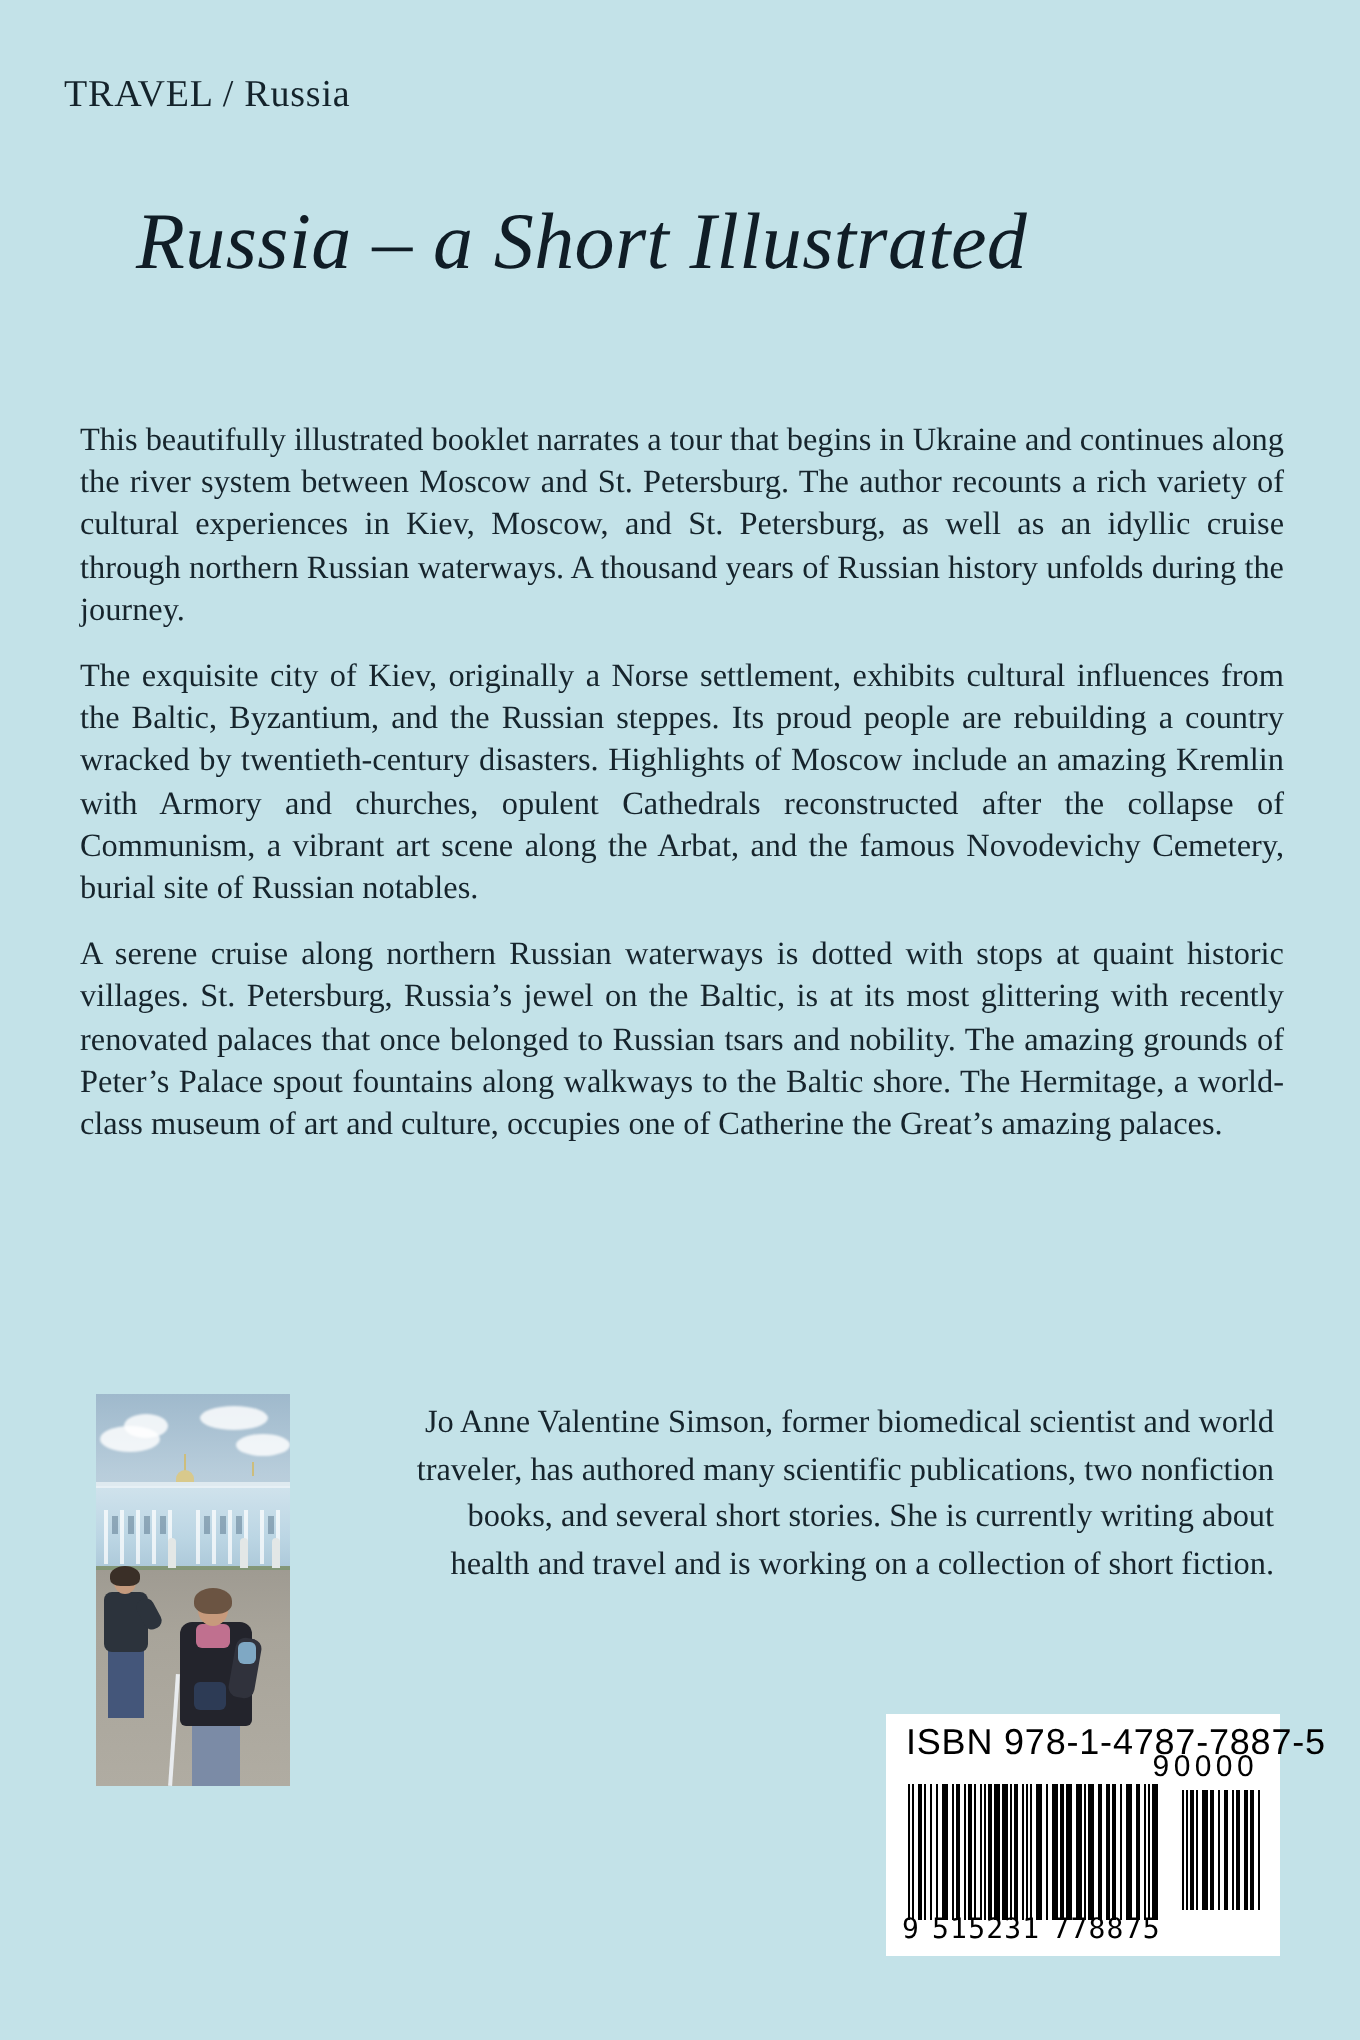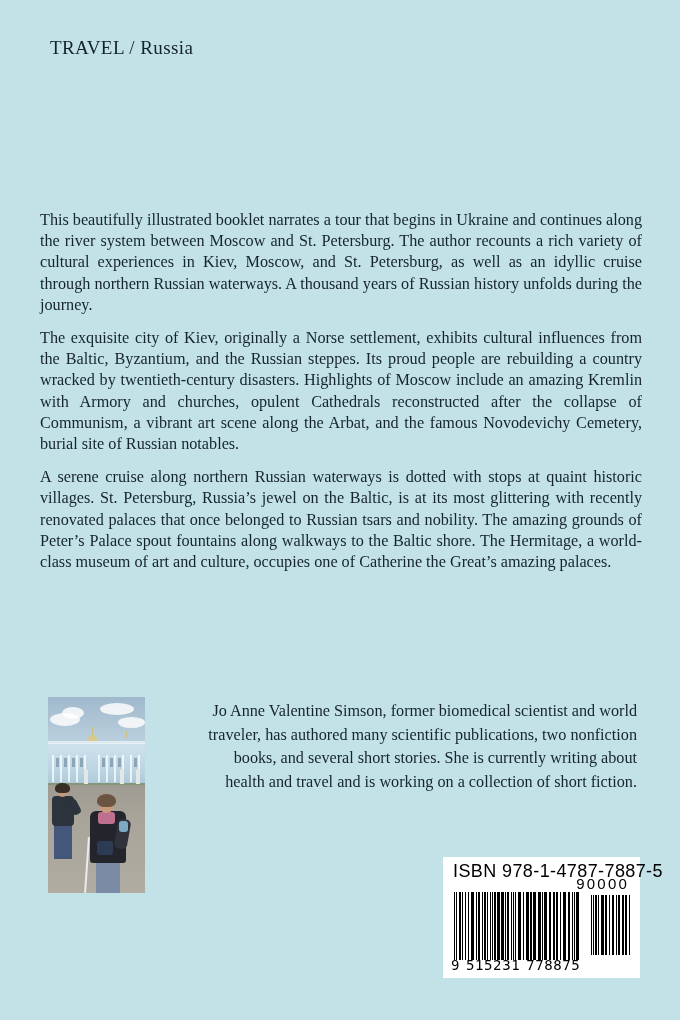--- a/index.html
+++ b/index.html
@@ -17,21 +17,21 @@
   }
   .page {
     position: absolute;
     inset: 0;
     background: #c3e2e8;
   }
 
   
   .category {
     position: absolute;
-    left: 50px;
+    left: 32px;
     top: 37px;
     font-size: 19px;
     letter-spacing: 0.4px;
     color: #14232b;
     text-align: center;
   }
 
   
   .title {
     position: absolute;
@@ -270,20 +270,21 @@
   .bc-ean span.gap { display:inline-block; width:6px; }
 </style>
 </head>
 <body>
 
 <div class="page">
 
   <div class="category">TRAVEL / Russia</div>
 
   <div class="title">
+    <span class="title-line">Russia – a Short Illustrated</span>
   </div>
 
   <div class="blurb">
     <p>This beautifully illustrated booklet narrates a tour that begins in Ukraine and continues along the river system between Moscow and St. Petersburg. The author recounts a rich variety of cultural experiences in Kiev, Moscow, and St. Petersburg, as well as an idyllic cruise through northern Russian waterways. A thousand years of Russian history unfolds during the journey.</p>
     <p>The exquisite city of Kiev, originally a Norse settlement, exhibits cultural influences from the Baltic, Byzantium, and the Russian steppes. Its proud people are rebuilding a country wracked by twentieth-century disasters. Highlights of Moscow include an amazing Kremlin with Armory and churches, opulent Cathedrals reconstructed after the collapse of Communism, a vibrant art scene along the Arbat, and the famous Novodevichy Cemetery, burial site of Russian notables.</p>
     <p>A serene cruise along northern Russian waterways is dotted with stops at quaint historic villages. St. Petersburg, Russia’s jewel on the Baltic, is at its most glittering with recently renovated palaces that once belonged to Russian tsars and nobility. The amazing grounds of Peter’s Palace spout fountains along walkways to the Baltic shore. The Hermitage, a world-class museum of art and culture, occupies one of Catherine the Great’s amazing palaces.</p>
   </div>
 
   <div class="author-block">
 

